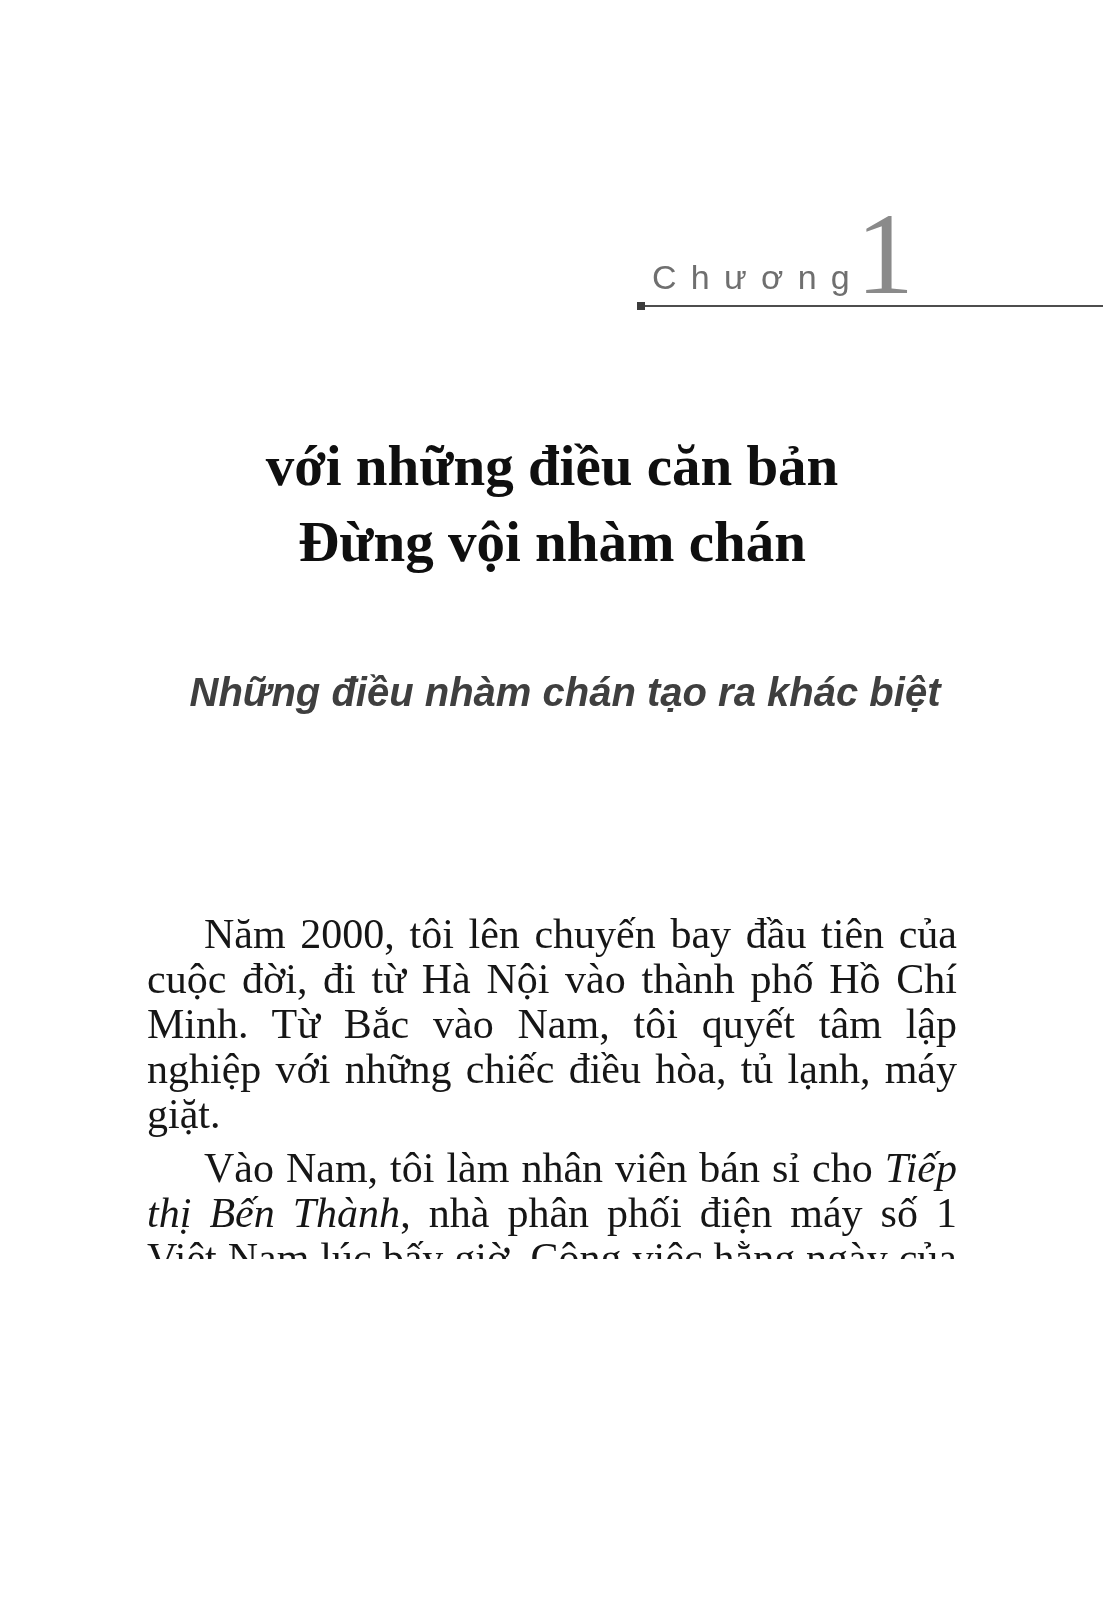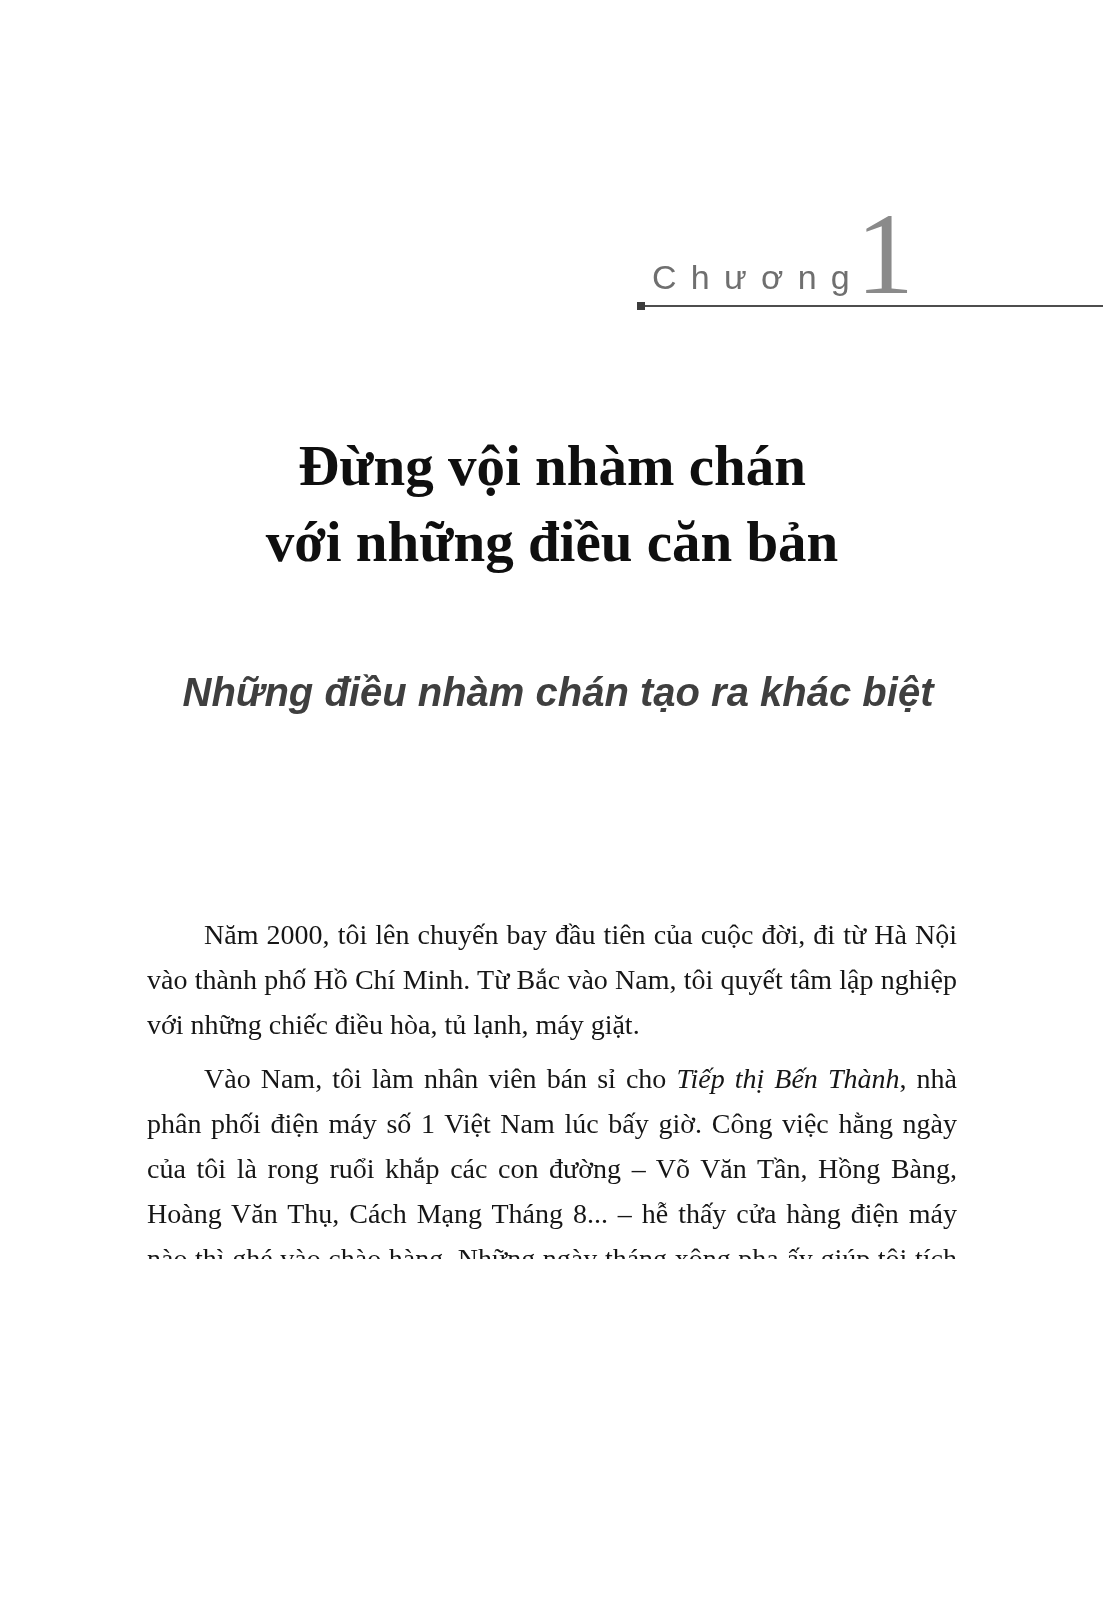--- a/index.html
+++ b/index.html
@@ -72,40 +72,40 @@
     color: #0f0f0f;
   }
   .chapter-title .title-line {
     display: block;
   }
 
   
   .chapter-subtitle {
     position: absolute;
     top: 666px;
-    left: 133px;
+    left: 140px;
     width: 850px;
     margin: 0;
     text-align: center;
     font-family: "Liberation Sans", "DejaVu Sans", sans-serif;
     font-style: italic;
     font-weight: 700;
     font-size: 40px;
     line-height: 52px;
     color: #3f3f3f;
   }
 
   
   .body-text {
     position: absolute;
     top: 912px;
     left: 147px;
     width: 810px;
     font-family: "Liberation Serif", "DejaVu Serif", serif;
-    font-size: 28px;
+    font-size: 42px;
     line-height: 45px;
     color: #161616;
     text-align: justify;
   }
   .body-text p {
     margin: 0 0 9px 0;
     text-indent: 57px;
   }
   .body-text em {
   }
@@ -117,22 +117,22 @@
 
   <div>
     <span class="chapter-label">Chương</span>
     <span class="chapter-number">1</span>
     <div class="chapter-rule">
       <span class="rule-square"></span>
     </div>
   </div>
 
   <h1 class="chapter-title">
+    <span class="title-line">với những điều căn bản</span>
     <span class="title-line">Đừng vội nhàm chán</span>
-    <span class="title-line">với những điều căn bản</span>
   </h1>
 
   <h2 class="chapter-subtitle">Những điều nhàm chán tạo ra khác biệt</h2>
 
   <div class="body-text">
     <p><span>Năm 2000, tôi lên chuyến bay đầu tiên của cuộc đời, đi từ Hà Nội vào thành phố Hồ Chí Minh. Từ Bắc vào Nam, tôi quyết tâm lập nghiệp với những chiếc điều hòa, tủ lạnh, máy giặt.</span></p>
     <p><span>Vào Nam, tôi làm nhân viên bán sỉ cho </span><em>Tiếp thị Bến Thành</em><span>, nhà phân phối điện máy số 1 Việt Nam lúc bấy giờ. Công việc hằng ngày của tôi là rong ruổi khắp các con đường – Võ Văn Tần, Hồng Bàng, Hoàng Văn Thụ, Cách Mạng Tháng 8... – hễ thấy cửa hàng điện máy nào thì ghé vào chào hàng. Những ngày tháng xông pha ấy giúp tôi tích lũy không chỉ kinh nghiệm, mà còn cả những cảm xúc sâu sắc với ngành bán lẻ.</span></p>
   </div>
 
 </div>

